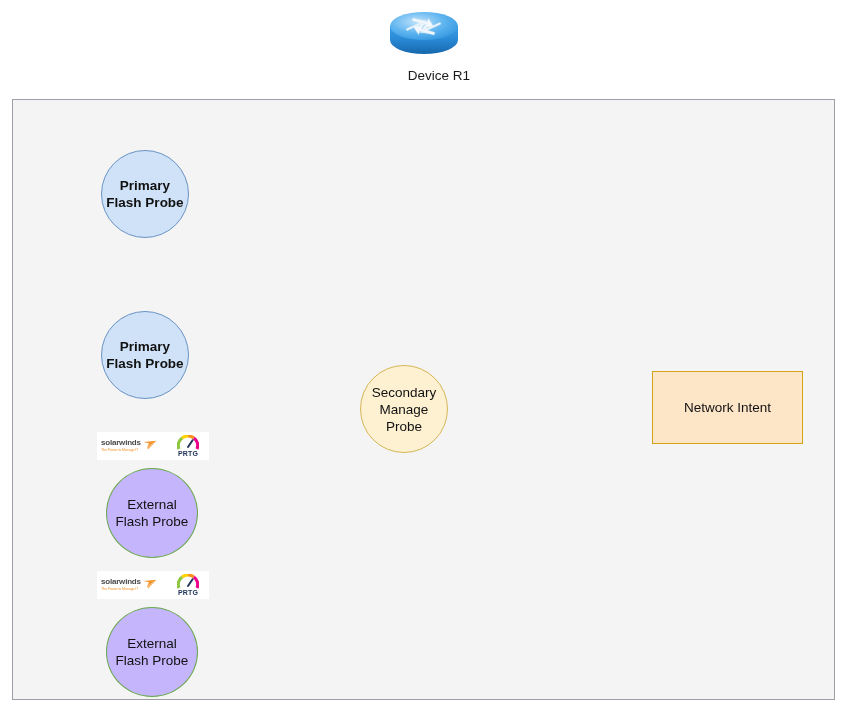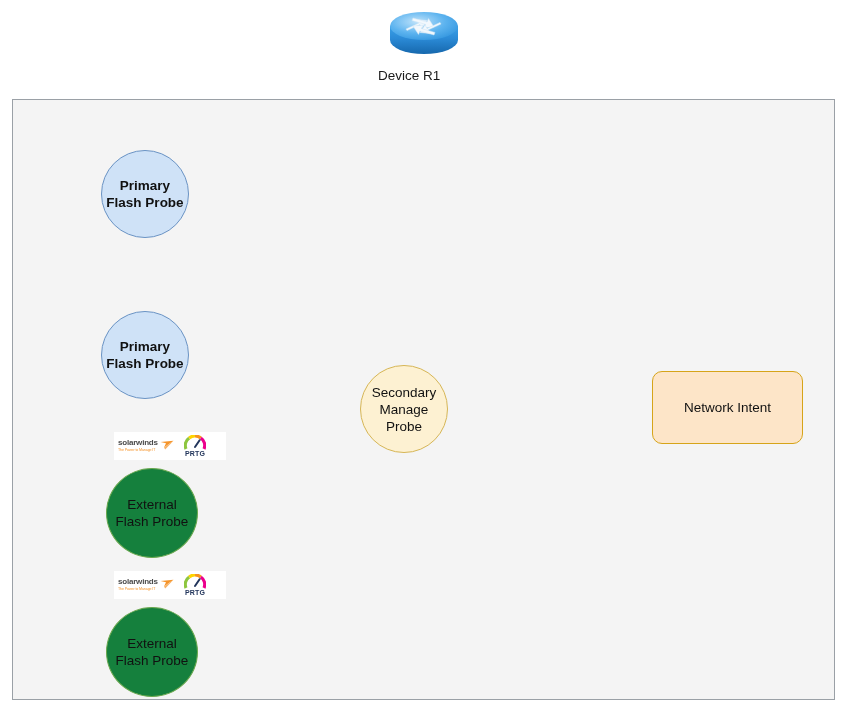--- a/index.html
+++ b/index.html
@@ -29,21 +29,21 @@
   }
   #router-icon {
     position: absolute;
     left: 8px; top: 0;
     width: 76px; height: 56px;
   }
   #device-r1-label {
     position: absolute;
     left: 0; top: 64px;
     width: 92px;
-    text-align: left;
+    text-align: right;
     font-size: 13.5px;
     color: #1a1a1a;
     line-height: 16px;
     white-space: nowrap;
   }
 
   
   #diagram-container {
     left: 12px; top: 99px;
     width: 823px; height: 601px;
@@ -57,21 +57,20 @@
     position: absolute;
     display: flex;
     align-items: center;
     justify-content: center;
     text-align: center;
     font-size: 13.5px;
     line-height: 17px;
     color: #111111;
     box-sizing: border-box;
     white-space: pre-line;
-    border-radius: 10px;
   }
   .circle-node { border-radius: 50%; }
 
   .node-primary-1, .node-primary-2 {
     width: 88px; height: 88px;
     background: #cfe2f7;
     border: 1.4px solid #6a93c4;
     font-weight: bold;
   }
   .node-primary-1 { left: 101px; top: 150px; }
@@ -79,45 +78,44 @@
 
   .node-secondary {
     left: 360px; top: 365px;
     width: 88px; height: 88px;
     background: #fdf1d2;
     border: 1.4px solid #d6b656;
   }
 
   .node-external-1, .node-external-2 {
     width: 92px; height: 90px;
-    background: #15803d;
+    background: #c4b5fd;
     border: 1.4px solid #6aa84f;
   }
   .node-external-1 { left: 106px; top: 468px; }
   .node-external-2 { left: 106px; top: 607px; }
 
   .node-intent {
     left: 652px; top: 371px;
     width: 151px; height: 73px;
     background: #fde5c8;
     border: 1.6px solid #d6a419;
   }
 
   
   .logo-badge {
     position: absolute;
     width: 112px; height: 28px;
     background: #ffffff;
     display: flex;
     align-items: center;
-    justify-content: flex-start;
+    justify-content: space-between;
     box-sizing: border-box;
     padding: 0 4px;
     overflow: hidden;
-    margin-left: 17px;
   }
   #logo-badge-1 { left: 97px; top: 432px; }
   #logo-badge-2 { left: 97px; top: 571px; }
 
   .solarwinds-logo {
     display: flex;
     align-items: center;
     gap: 2px;
     width: 60px;
   }

